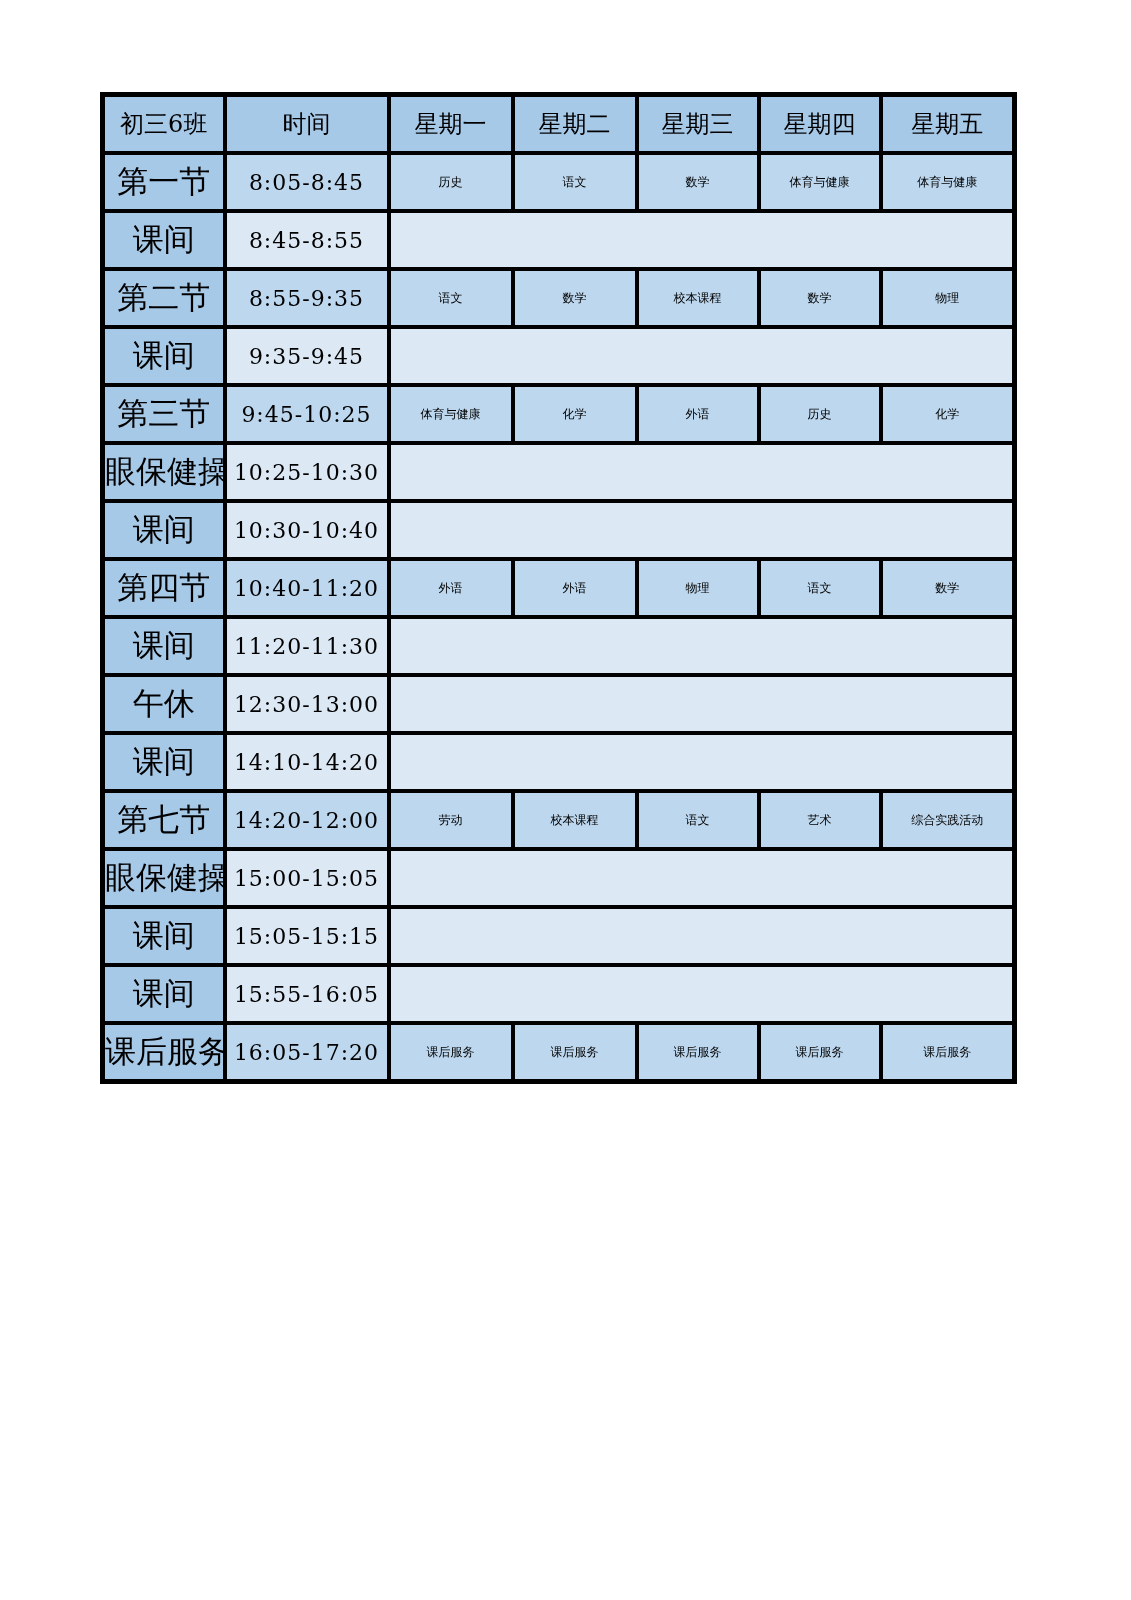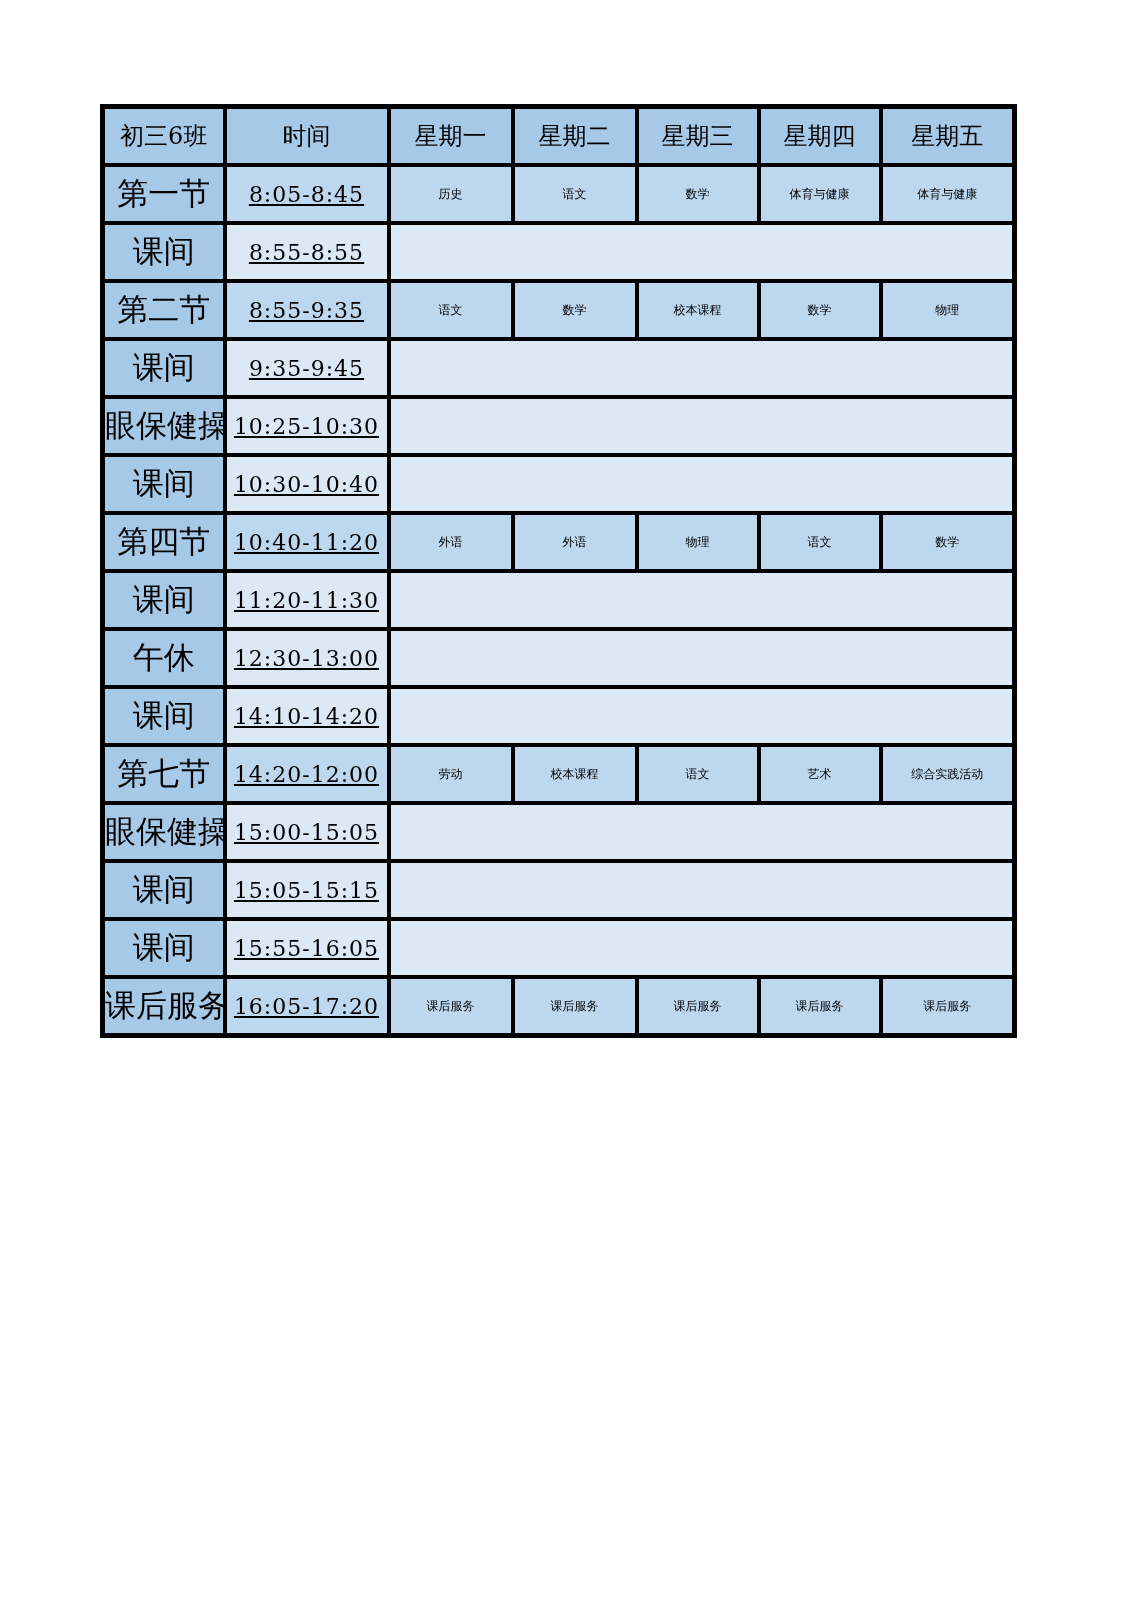--- a/index.html
+++ b/index.html
@@ -8,21 +8,21 @@
     position:relative;
     width:1131px;
     height:1600px;
     background:var(--page-bg,#ffffff);
     font-family:"DejaVu Serif","Liberation Serif",serif;
     color:var(--text,#000000);
   }
   table.schedule{
     position:absolute;
     left:100px;
-    top:104px;
+    top:92px;
     width:912px;
     table-layout:fixed;
     border-collapse:collapse;
     border:5px solid var(--border,#000000);
     padding-left:40px;
   }
   table.schedule th,
   table.schedule td{
     border:4px solid var(--border,#000000);
     height:54px;
@@ -38,21 +38,20 @@
     font-weight:normal;
   }
   td.label-cell{
     background:var(--label-fill,#a7c9e8);
     font-size:31px;
   }
   td.time-cell{
     background:var(--period-fill,#bdd7ee);
     font-size:22px;
     letter-spacing:1px;
-    text-decoration:underline;
   }
   td.time-cell.break{
     background:var(--break-fill,#dce9f5);
   }
   td.subject-cell{
     background:var(--period-fill,#bdd7ee);
     font-size:12px;
   }
   td.merged-break-cell{
     background:var(--break-fill,#dce9f5);
@@ -88,36 +87,45 @@
           <td class="label-cell">第一节</td>
           <td class="time-cell">8:05-8:45</td>
           <td class="subject-cell">历史</td>
           <td class="subject-cell">语文</td>
           <td class="subject-cell">数学</td>
           <td class="subject-cell">体育与健康</td>
           <td class="subject-cell">体育与健康</td>
         </tr>
         <tr>
           <td class="label-cell">课间</td>
-          <td class="time-cell break">8:55-8:55</td>
+          <td class="time-cell break">8:45-8:55</td>
           <td class="merged-break-cell" colspan="5"></td>
         </tr>
         <tr>
           <td class="label-cell">第二节</td>
           <td class="time-cell">8:55-9:35</td>
           <td class="subject-cell">语文</td>
           <td class="subject-cell">数学</td>
           <td class="subject-cell">校本课程</td>
           <td class="subject-cell">数学</td>
           <td class="subject-cell">物理</td>
         </tr>
         <tr>
           <td class="label-cell">课间</td>
           <td class="time-cell break">9:35-9:45</td>
           <td class="merged-break-cell" colspan="5"></td>
+        </tr>
+        <tr>
+          <td class="label-cell">第三节</td>
+          <td class="time-cell">9:45-10:25</td>
+          <td class="subject-cell">体育与健康</td>
+          <td class="subject-cell">化学</td>
+          <td class="subject-cell">外语</td>
+          <td class="subject-cell">历史</td>
+          <td class="subject-cell">化学</td>
         </tr>
         <tr>
           <td class="label-cell">眼保健操</td>
           <td class="time-cell break">10:25-10:30</td>
           <td class="merged-break-cell" colspan="5"></td>
         </tr>
         <tr>
           <td class="label-cell">课间</td>
           <td class="time-cell break">10:30-10:40</td>
           <td class="merged-break-cell" colspan="5"></td>

